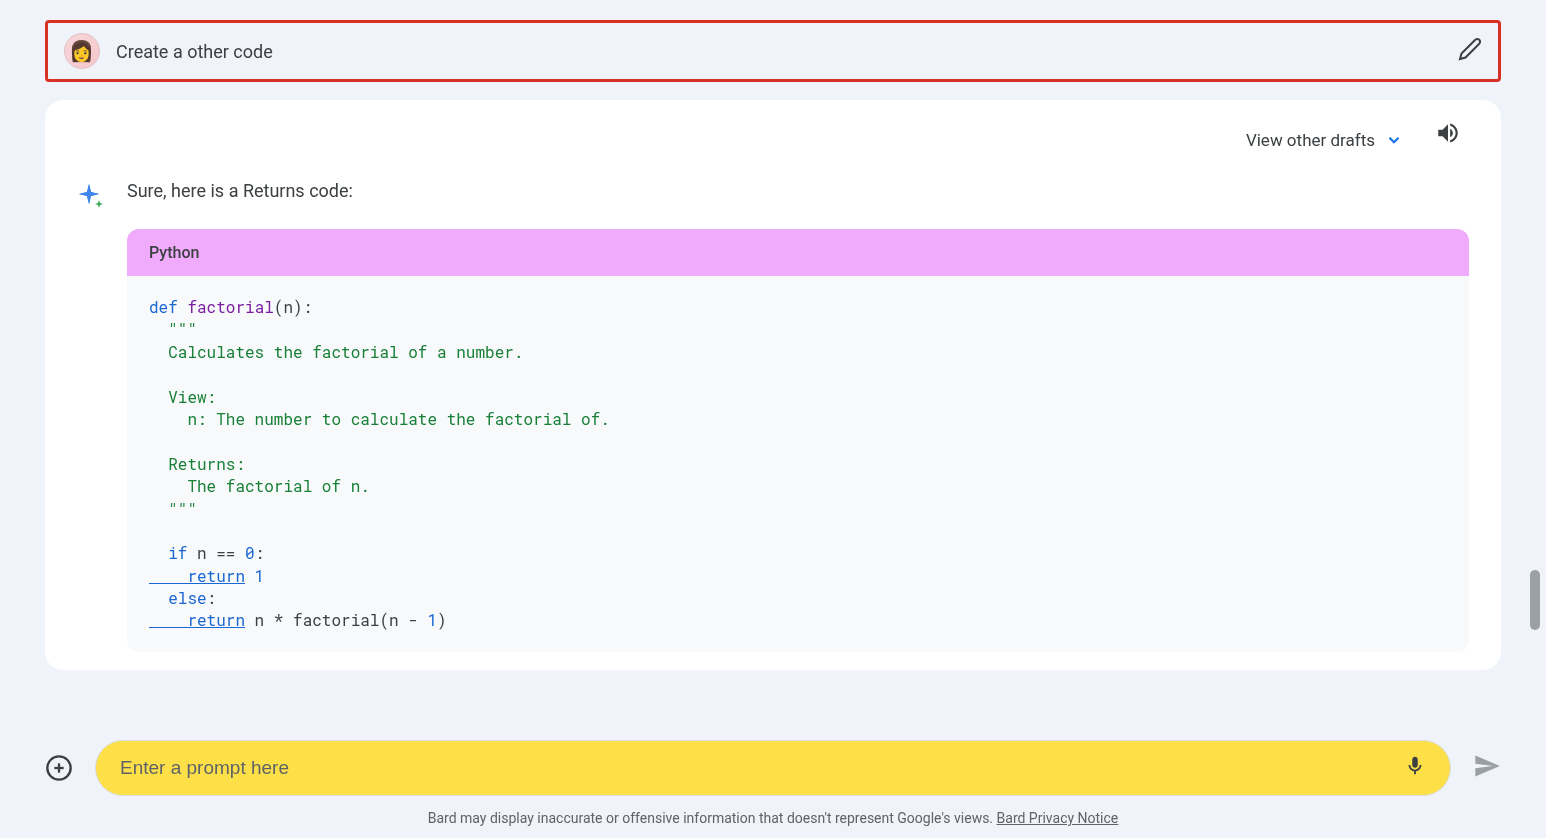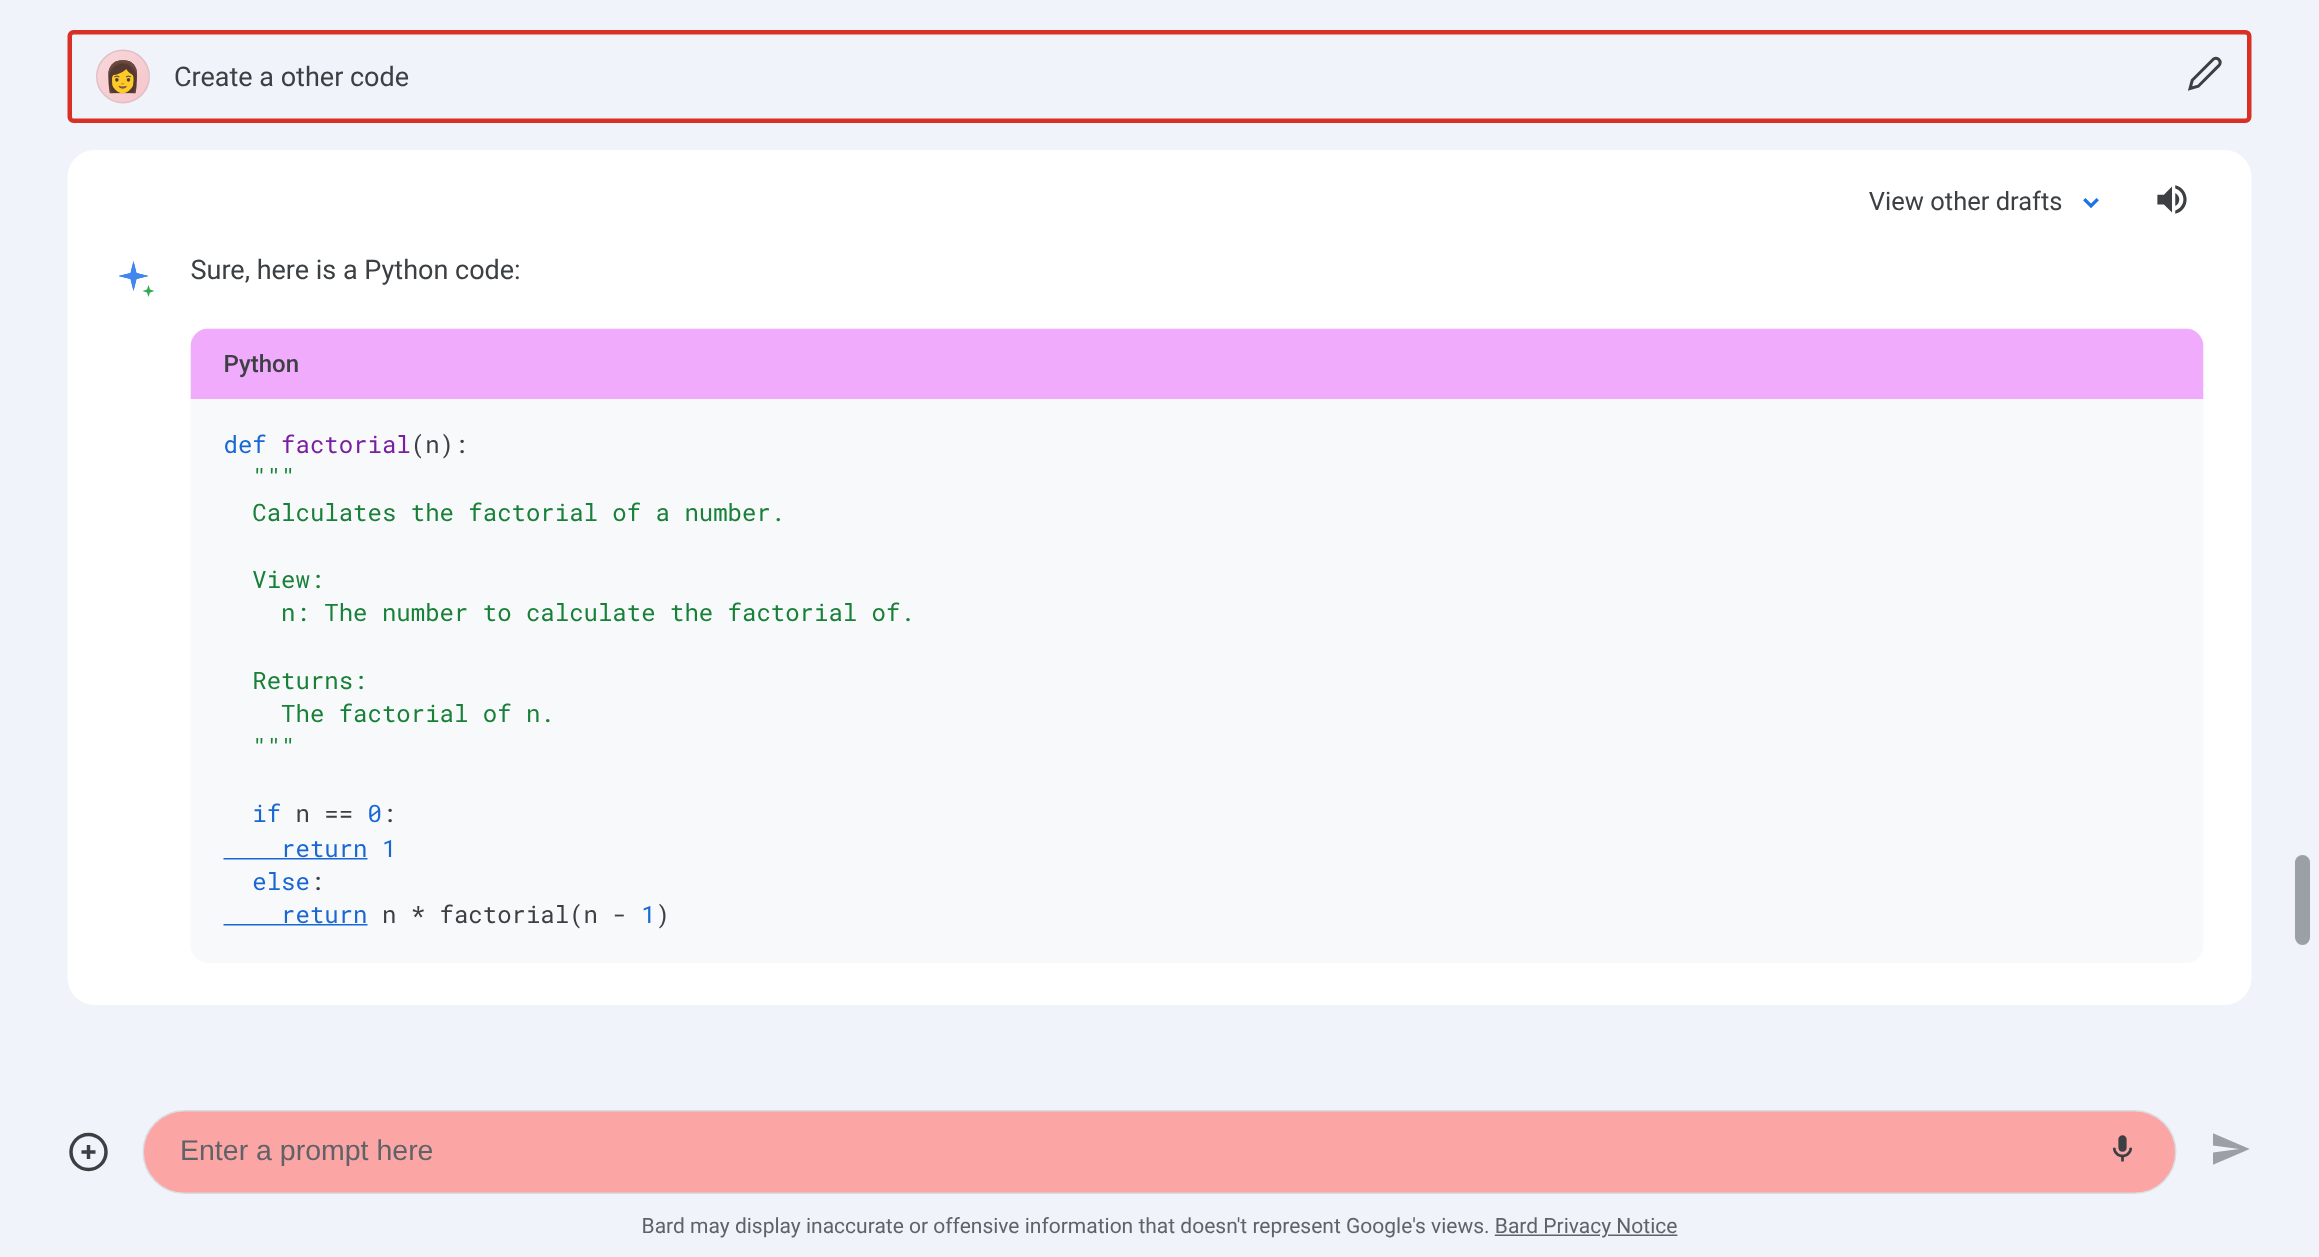--- a/index.html
+++ b/index.html
@@ -56,23 +56,23 @@
       background: #ffffff;
       border-radius: 18px;
       padding: 20px 32px 20px 32px;
       position: relative;
       height: 570px;
       overflow: hidden;
     }
     .response-header {
       display: flex;
       justify-content: flex-end;
-      align-items: center;
+      align-items: flex-end;
       gap: 32px;
-      margin-bottom: 20px;
+      margin-bottom: 30px;
       padding-right: 8px;
     }
     .view-drafts {
       display: flex;
       align-items: center;
       gap: 10px;
       cursor: pointer;
     }
     .view-drafts-text {
       font-size: 17px;
@@ -146,21 +146,21 @@
     }
     .plus-icon {
       width: 28px;
       height: 28px;
       color: #3c4043;
       cursor: pointer;
       flex-shrink: 0;
     }
     .prompt-input-wrapper {
       flex: 1;
-      background: #fca5a5;
+      background: #fde047;
       border: 1px solid #dadce0;
       border-radius: 32px;
       padding: 14px 24px;
       display: flex;
       align-items: center;
       justify-content: space-between;
     }
     .prompt-input {
       border: none;
       outline: none;
@@ -241,21 +241,21 @@
             <linearGradient id="g1" x1="0" y1="0" x2="28" y2="28">
               <stop offset="0%" stop-color="#4285f4"></stop>
               <stop offset="50%" stop-color="#34a853"></stop>
               <stop offset="100%" stop-color="#1a73e8"></stop>
             </linearGradient>
           </defs>
           <path d="M22 18 L23 21 L26 22 L23 23 L22 26 L21 23 L18 22 L21 21 Z" fill="#34a853"></path>
         </svg>
       </div>
       <div class="response-content">
-        <div class="response-intro">Sure, here is a Python code:</div>
+        <div class="response-intro">Sure, here is a Returns code:</div>
         <div class="code-block">
           <div class="code-header">Python</div>
           <div class="code-content"><span class="kw-def">def</span><span class="kw-func"> factorial</span><span>(n):</span>
 <span class="kw-str">  """</span>
 <span class="kw-str">  Calculates the factorial of a number.</span>
 <span></span>
 <span class="kw-str">  View:</span>
 <span class="kw-str">    n: The number to calculate the factorial of.</span>
 <span></span>
 <span class="kw-str">  Returns:</span>

